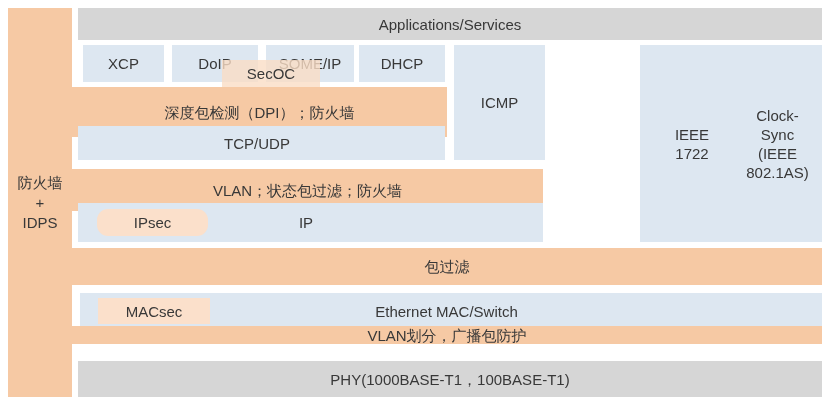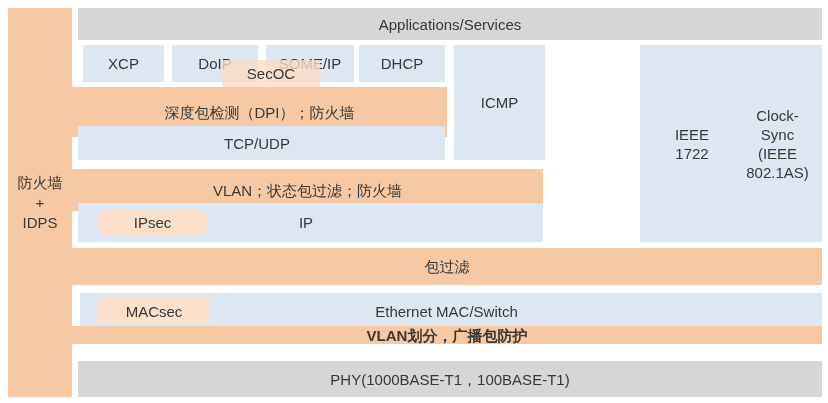--- a/index.html
+++ b/index.html
@@ -81,17 +81,17 @@
 (IEEE
 802.1AS)</div>
 
   <div class="box orange" style="left:72px; top:248px; width:750px; height:37px;">包过滤</div>
 
   <div class="box blue" style="left:80px; top:285px; width:742px; height:36px;margin-top:8px;">
     <div class="inner-peach peach" style="left:18px; top:5px; width:112px; height:26px;">MACsec</div>
     <span class="row-label">Ethernet MAC/Switch</span>
   </div>
 
-  <div class="box orange" style="left:72px; top:326px; width:750px; height:18px;font-weight:bold;">VLAN划分，广播包防护</div>
+  <div class="box orange" style="left:72px; top:326px; width:750px; height:18px;">VLAN划分，广播包防护</div>
 
   <div class="box grey" style="left:78px; top:361px; width:744px; height:36px;">PHY(1000BASE-T1，100BASE-T1)</div>
 
 </div>
 
 </body></html>

